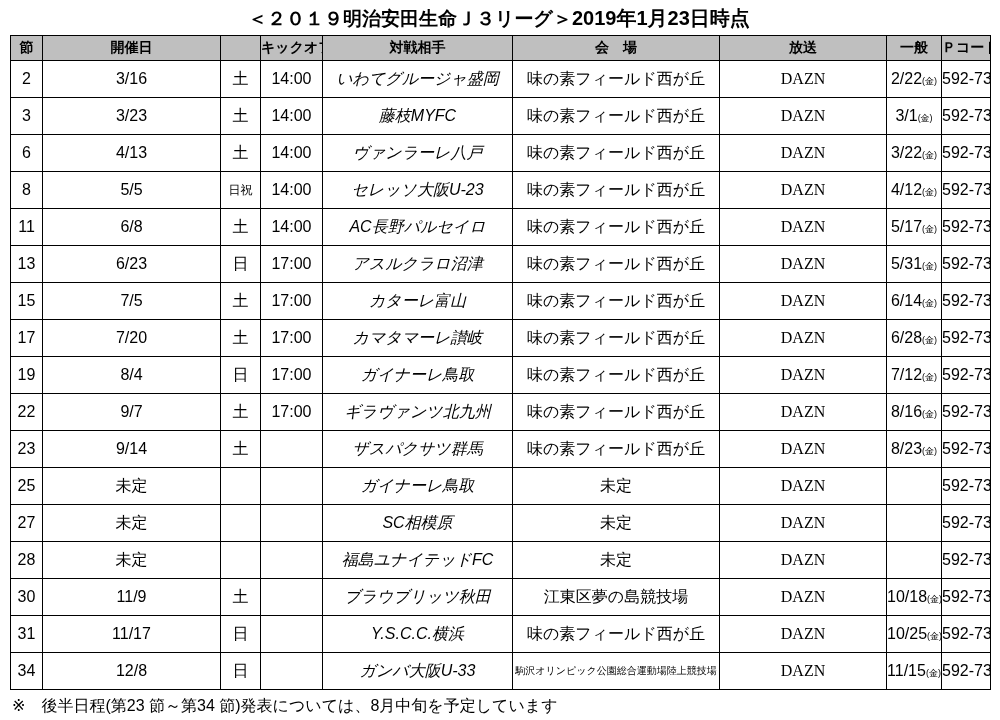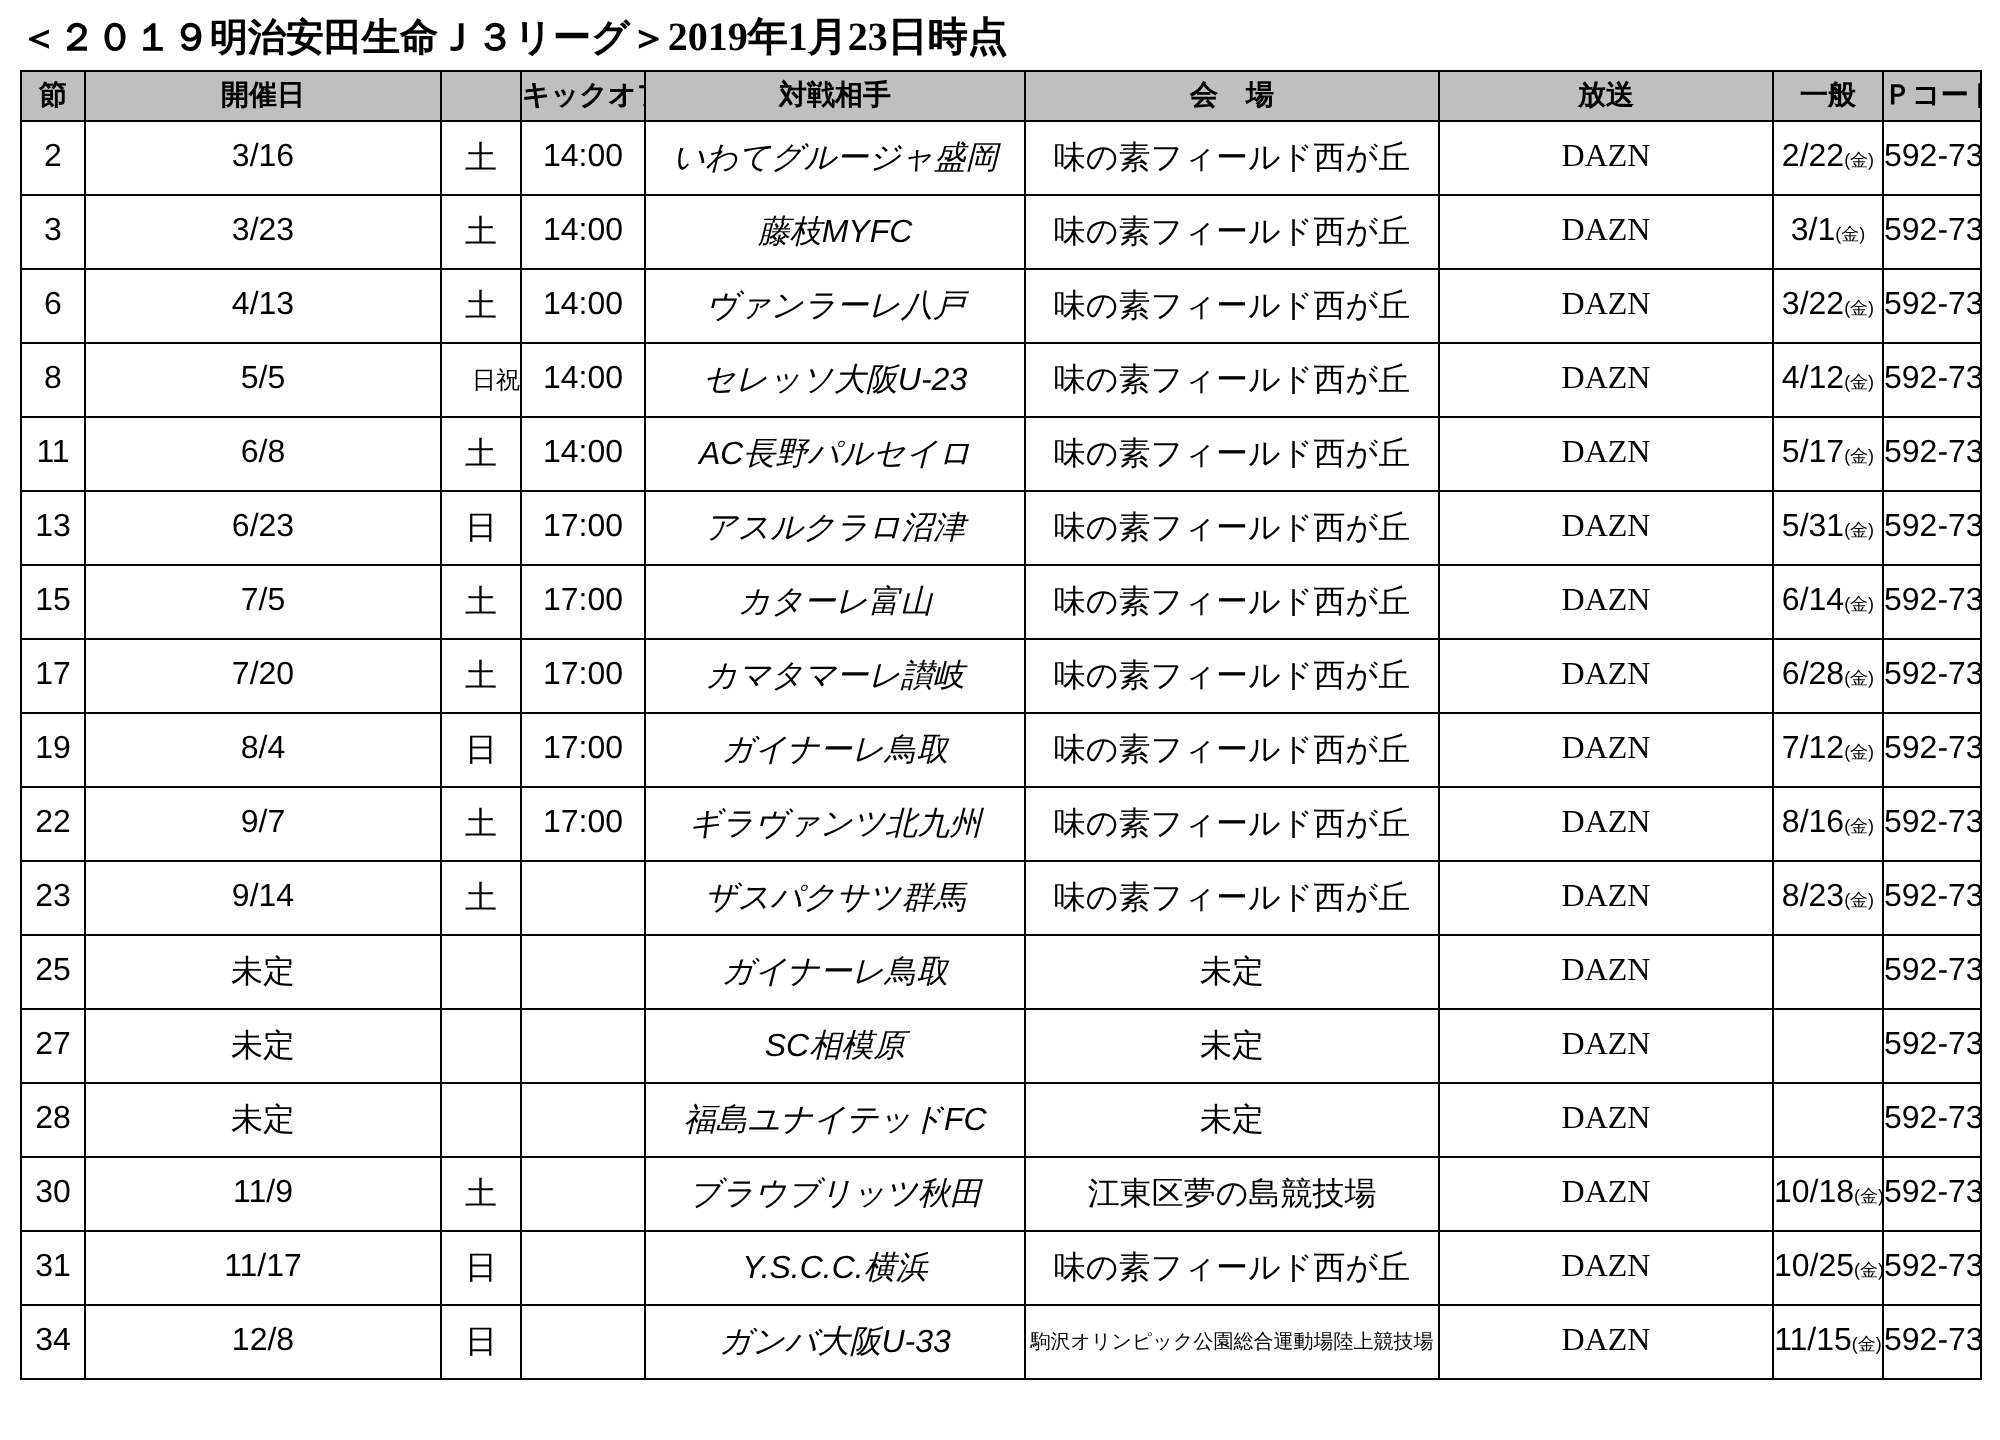--- a/index.html
+++ b/index.html
@@ -16,25 +16,24 @@
   }
   .page {
     position: relative;
     width: 1000px;
     height: 720px;
     box-sizing: border-box;
     padding: 4px 10px 0 10px;
   }
   .header-row {
     display: flex;
-    justify-content: flex-start;
+    justify-content: center;
     align-items: flex-end;
     height: 28px;
     padding: 0 2px 0 0;
-    font-family: Liberation Serif, serif;
   }
   .title {
     font-size: 19px;
     font-weight: bold;
     letter-spacing: 0px;
     white-space: nowrap;
   }
   .asof {
     font-size: 20px;
     font-weight: bold;
@@ -76,21 +75,20 @@
     font-size: 13px;
   }
   td.c-date {
     font-size: 17px;
   }
   td.c-dow {
     font-size: 14px;
   }
   td.c-dow.small {
     font-size: 12px;
-    text-align: right;
   }
   td.c-time {
     font-size: 14px;
   }
   td.c-opp {
     font-size: 17px;
     font-style: italic;
   }
   td.c-venue {
     font-size: 15px;
@@ -342,14 +340,15 @@
           <td class="c-time"></td>
           <td class="c-opp">ガンバ大阪U-33</td>
           <td class="c-venue tiny">駒沢オリンピック公園総合運動場陸上競技場</td>
           <td class="c-bcast">DAZN</td>
           <td class="c-gen">11/15<span class="dow">(金)</span></td>
           <td class="c-pcode">592-731</td>
         </tr>
       </tbody>
   </table>
 
+  <div class="footnote">※　後半日程(第23 節～第34 節)発表については、8月中旬を予定しています</div>
 
 </div>
 
 </body></html>

